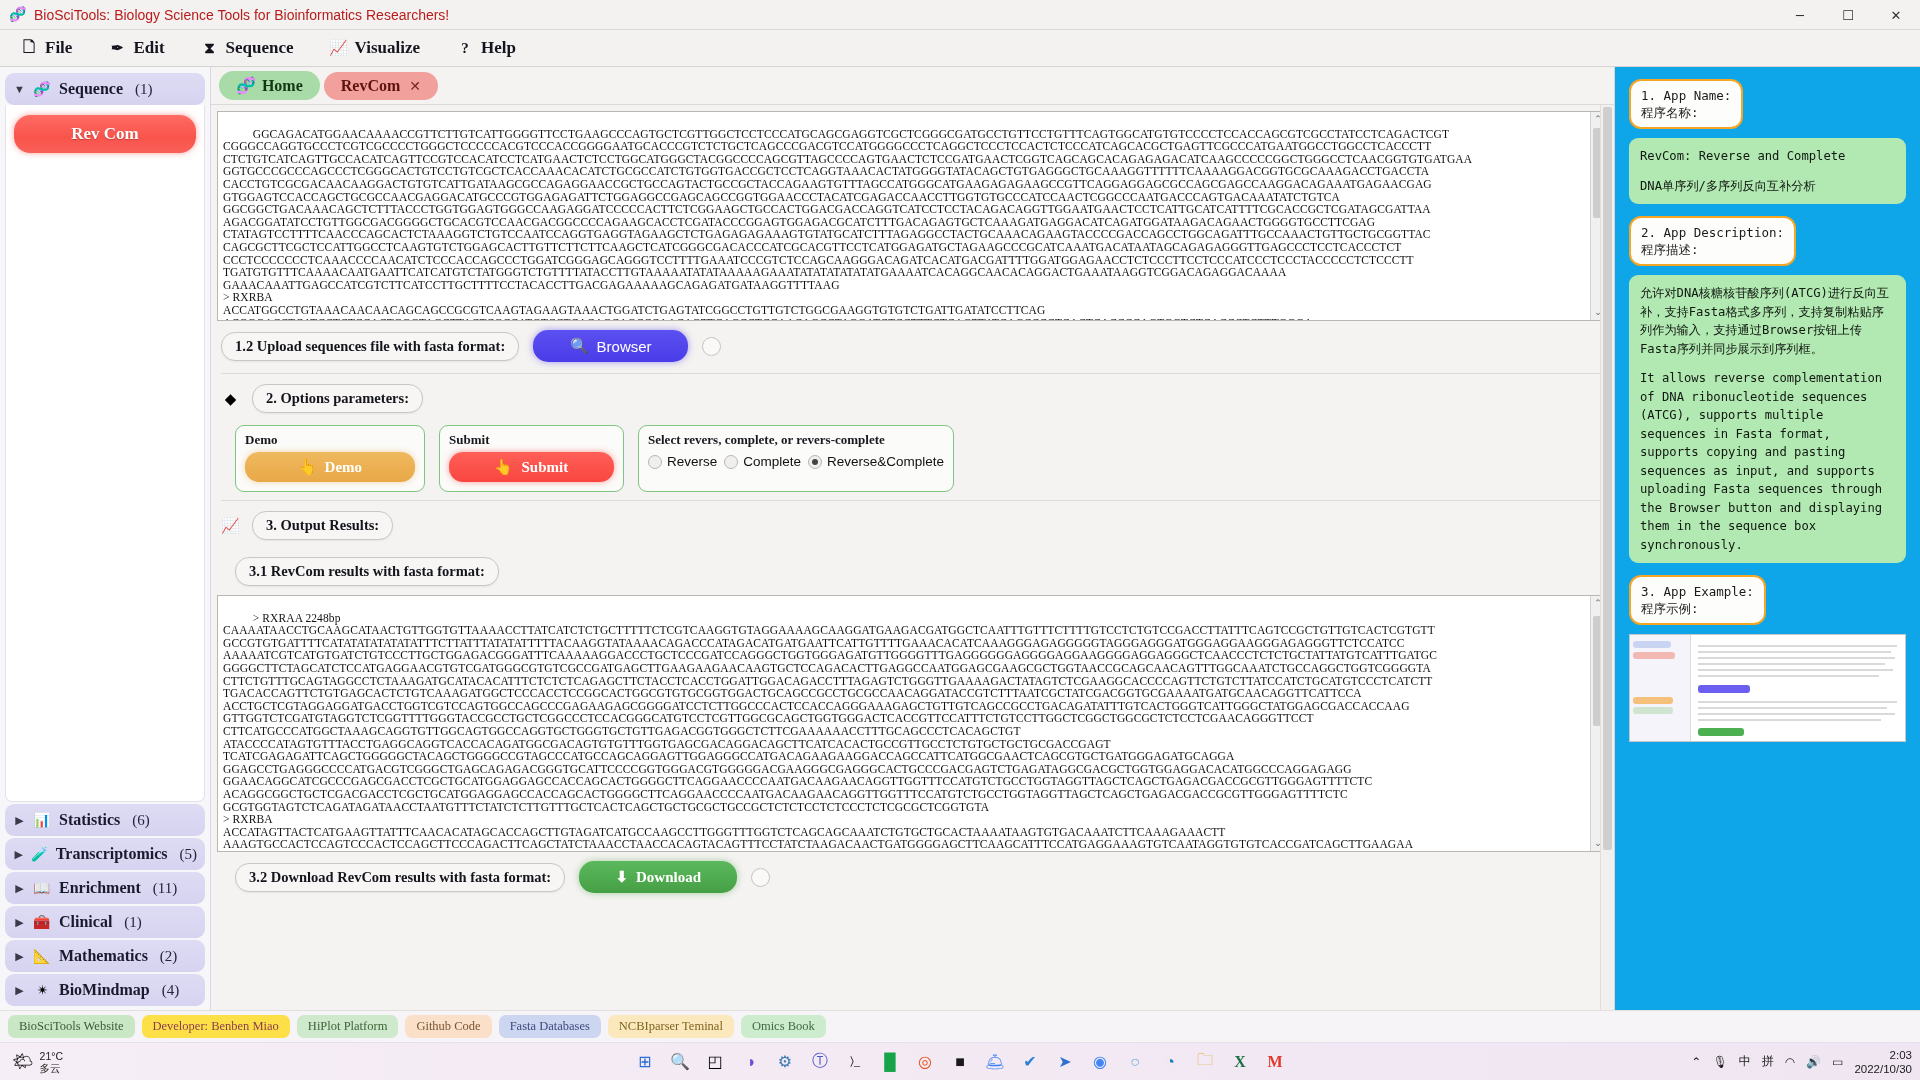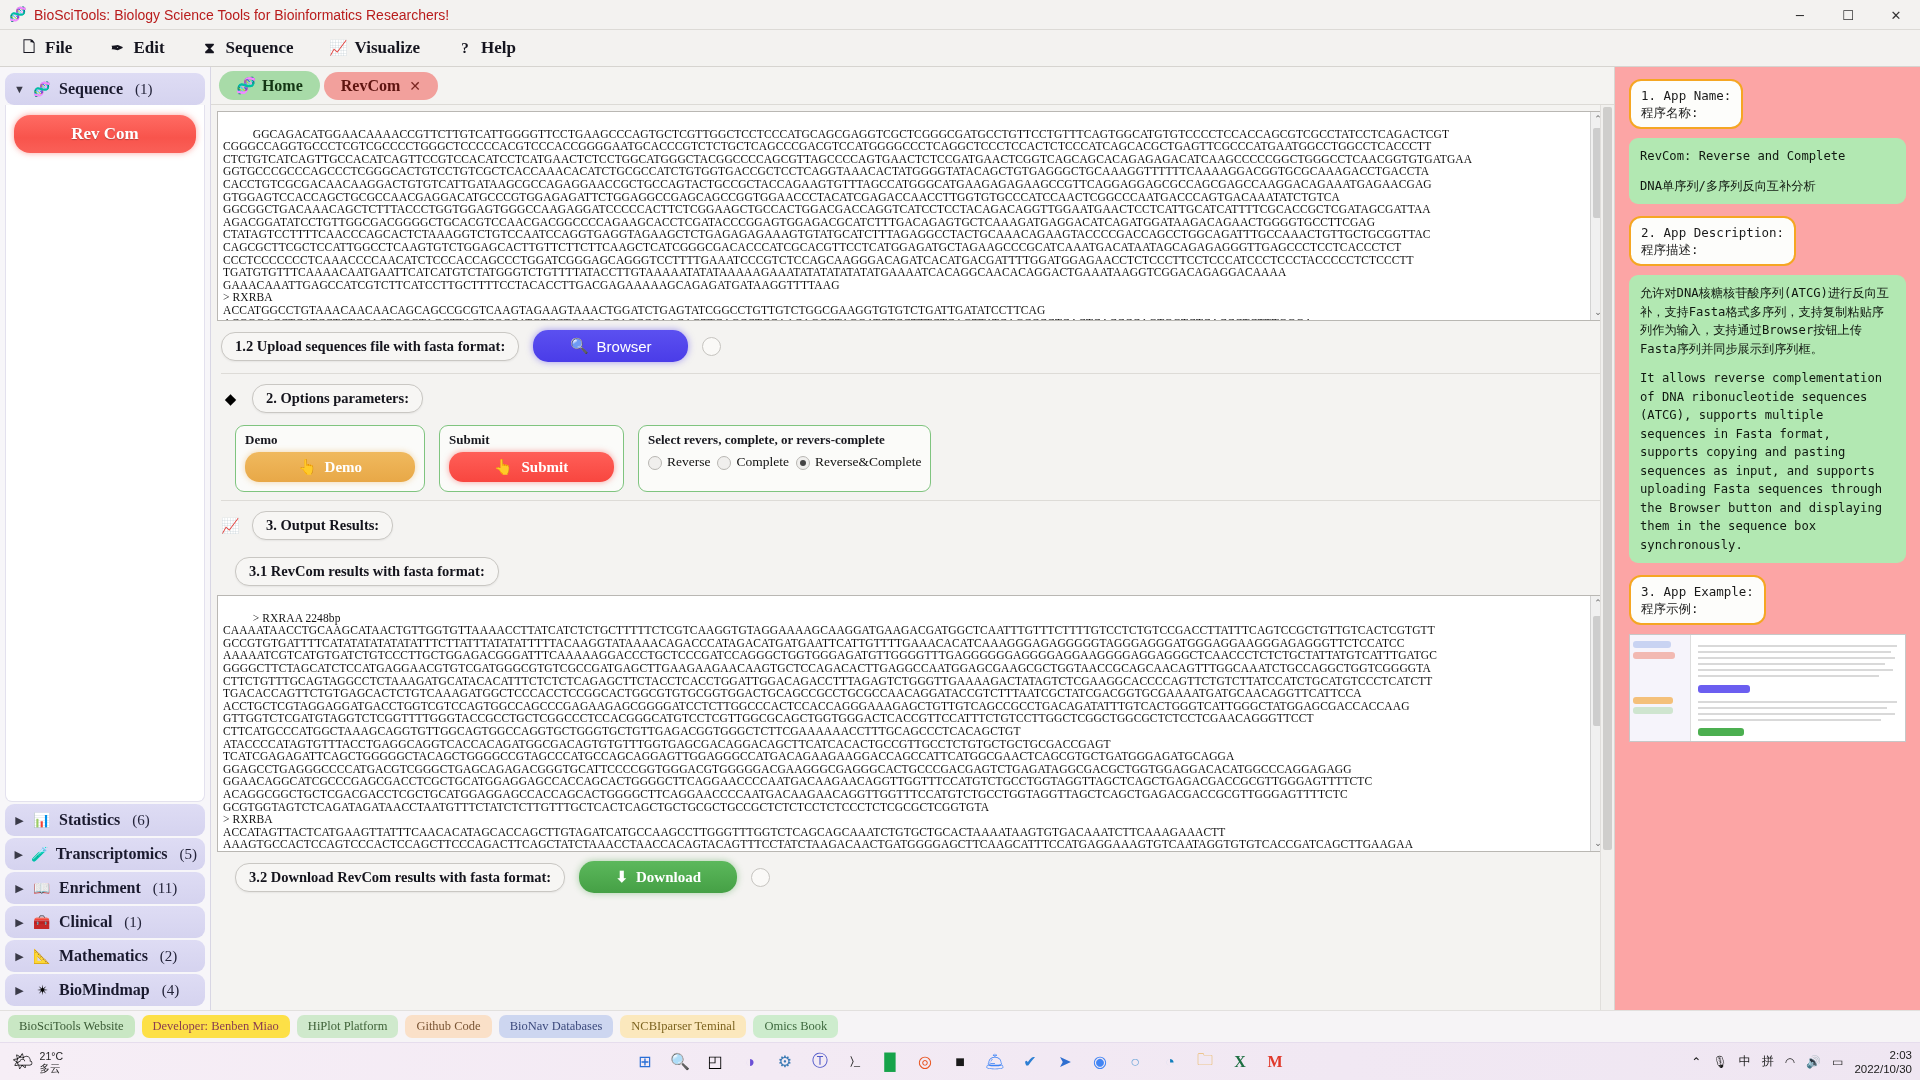--- a/index.html
+++ b/index.html
@@ -217,21 +217,21 @@
     background: linear-gradient(180deg,#ff5f58 0%,#f8463f 100%);
     color: #fff; border-radius: 14px; padding: 6px 0; width: 165px;
     text-align: center; font-size: 15px; font-weight: bold;
     font-family: "Liberation Serif", serif;
     display:flex; align-items:center; justify-content:center; gap: 8px;
     box-shadow: 0 0 6px rgba(248,70,63,.5); cursor: pointer;
   }
   .radio-card { min-width: 250px; }
   .radios { display: flex; align-items: center; gap: 7px; margin-top: 6px; }
   .radio { display: flex; align-items: flex-end; gap: 5px; font-size: 13.5px;
-           font-family: Liberation Serif, serif; color: #111; }
+           font-family: Liberation Sans, sans-serif; color: #111; }
   .rdot {
     width: 14px; height: 14px; border-radius: 50%;
     border: 1.4px solid #b8b6b2; background: #f0efed;
     display: inline-block; position: relative;
   }
   .rdot.on::after {
     content: ''; position: absolute; left: 3px; top: 3px;
     width: 6px; height: 6px; border-radius: 50%; background: #444;
   }
   .btn-download {
@@ -249,21 +249,21 @@
     background: #f1f0ee; border-left: 1px solid #e0dedb;
   }
   .content-vscroll .th {
     position: absolute; left: 2px; right: 2px; top: 2px; bottom: 160px;
     background: #cfcecc; border-radius: 2px;
   }
 
   
   .rightpanel {
     width: 305px; flex: 0 0 305px;
-    background: #fca5a5;
+    background: #0ea5e9;
     padding: 12px 14px;
     overflow: hidden;
     font-family: "DejaVu Sans Mono", monospace;
   }
   .callout {
     border: 2.5px solid #f5a623; border-radius: 12px;
     background: #fdfdfb; padding: 6px 10px;
     font-size: 12.5px; color: #1a1a1a; line-height: 17px;
     display: inline-block; margin-bottom: 9px;
   }
@@ -585,21 +585,21 @@
       <div class="tf-chip" style="left:68px;top:93px;width:46px;background:#4caf50;height:8px;"></div>
     </div>
   </div>
 </div>
 
 <div class="footer">
   <div class="flink" style="background:#c9e7c4;color:#3a5a35">BioSciTools Website</div>
   <div class="flink" style="background:#fde047;color:#8a3d50">Developer: Benben Miao</div>
   <div class="flink" style="background:#cfe9cc;color:#3f6238">HiPlot Platform</div>
   <div class="flink" style="background:#fae0c8;color:#7a5433">Github Code</div>
-  <div class="flink" style="background:#cdd6f0;color:#3c4a7d">BioNav Databases</div>
+  <div class="flink" style="background:#cdd6f0;color:#3c4a7d">Fasta Databases</div>
   <div class="flink" style="background:#fbe8bd;color:#7d6420">NCBIparser Teminal</div>
   <div class="flink" style="background:#cdeccd;color:#3f6a3f">Omics Book</div>
 </div>
 
 <div class="taskbar">
   <div class="tb-weather">
     <span class="wi">🌤</span>
     <span>
       <div class="wt">21°C</div>
       <div class="wt">多云</div>

